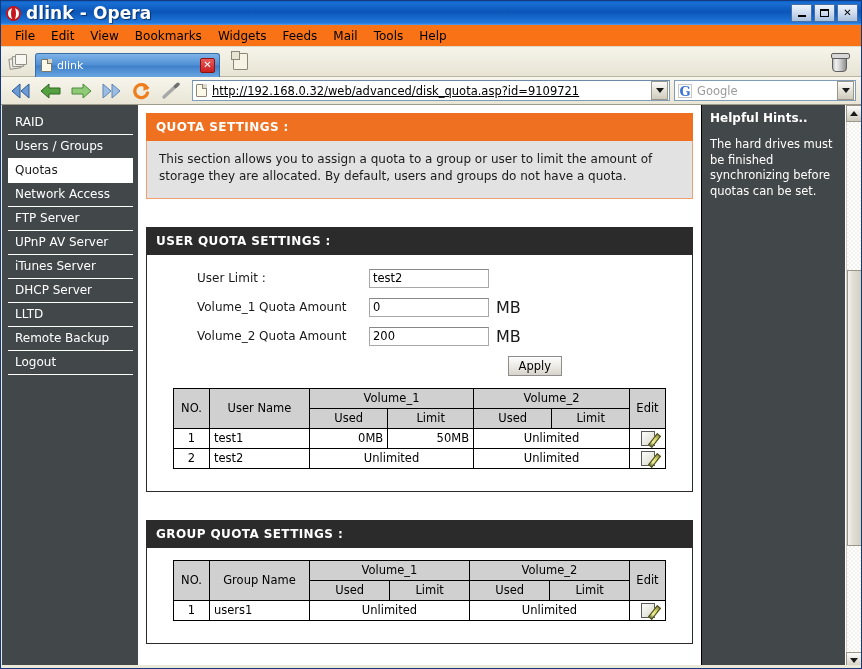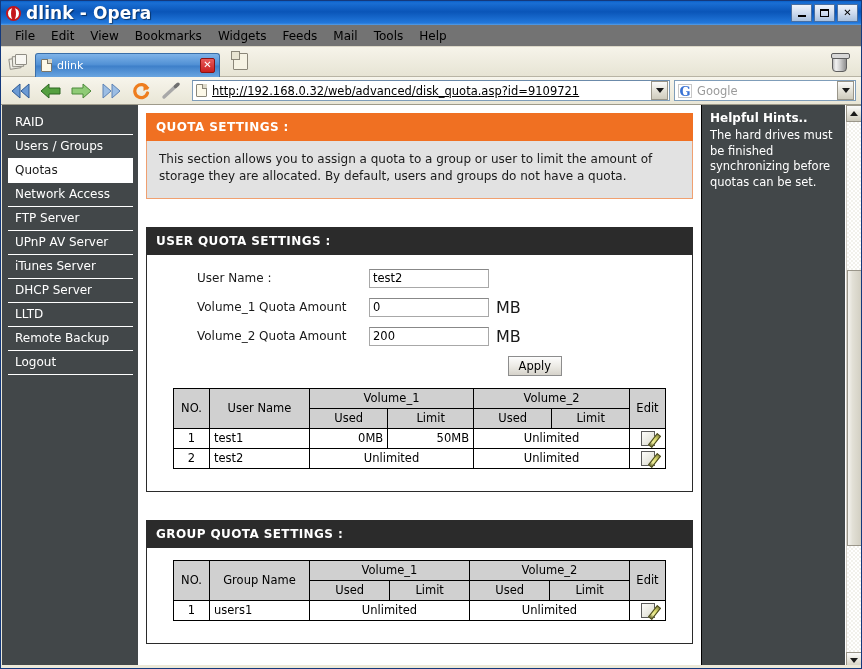--- a/index.html
+++ b/index.html
@@ -57,21 +57,21 @@
     display: flex; align-items: center; justify-content: center;
     font-size: 10px; color: #000; line-height: 1;
     font-family: "DejaVu Sans", sans-serif;
   }
   .win-btn .gl { display: block; }
   .wb-min .gl { width: 8px; height: 2px; background: #000; margin-top: 6px; }
   .wb-max .gl { width: 9px; height: 8px; border: 1px solid #000; border-top-width: 2px; }
 
   
   #menubar {
-    height: 22px; background: #737373;
+    height: 22px; background: #f97316;
     display: flex; align-items: center;
     padding-left: 6px;
     border-bottom: 1px solid #dcd8c8;
   }
   .menu-item {
     font-size: 12px; color: #000;
     padding: 2px 8px; white-space: nowrap;
     font-family: "DejaVu Sans", sans-serif;
   }
 
@@ -385,21 +385,21 @@
   #hints {
     width: 144px; flex: 0 0 auto;
     background: #424749;
     color: #ffffff;
     padding: 6px 8px 0 8px;
     border-left: 1px solid #000;
     font-family: "DejaVu Sans", sans-serif;
   }
   #hints .h-title {
     font-size: 12px; font-weight: bold;
-    margin-bottom: 3px;
+    margin-bottom: 12px;
   }
   #hints .h-body {
     font-size: 11.5px; line-height: 1.35;
   }
 
   
   #vscroll {
     width: 17px; flex: 0 0 auto;
     background: #ffffff;
     border-left: 1px solid #ffffff;
@@ -571,21 +571,21 @@
         <div class="panel">
           <div class="panel-head-orange">QUOTA SETTINGS :</div>
           <div class="panel-body-gray">This section allows you to assign a quota to a group or user to limit the amount of storage they are allocated. By default, users and groups do not have a quota.</div>
         </div>
 
         <div class="panel">
           <div class="panel-head-dark">USER QUOTA SETTINGS :</div>
           <div class="panel-body-white">
 
             <div class="form-row">
-              <span class="form-label">User Name :</span>
+              <span class="form-label">User Limit :</span>
               <span class="form-input">test2</span>
             </div>
 
             <div class="form-row">
               <span class="form-label">Volume_1 Quota Amount</span>
               <span class="form-input">0</span>
               <span class="unit-label">MB</span>
             </div>
 
             <div class="form-row">

